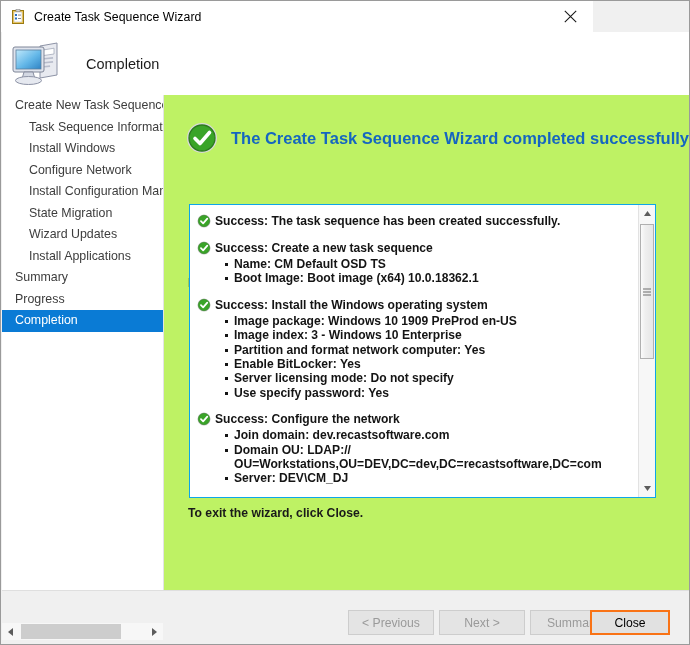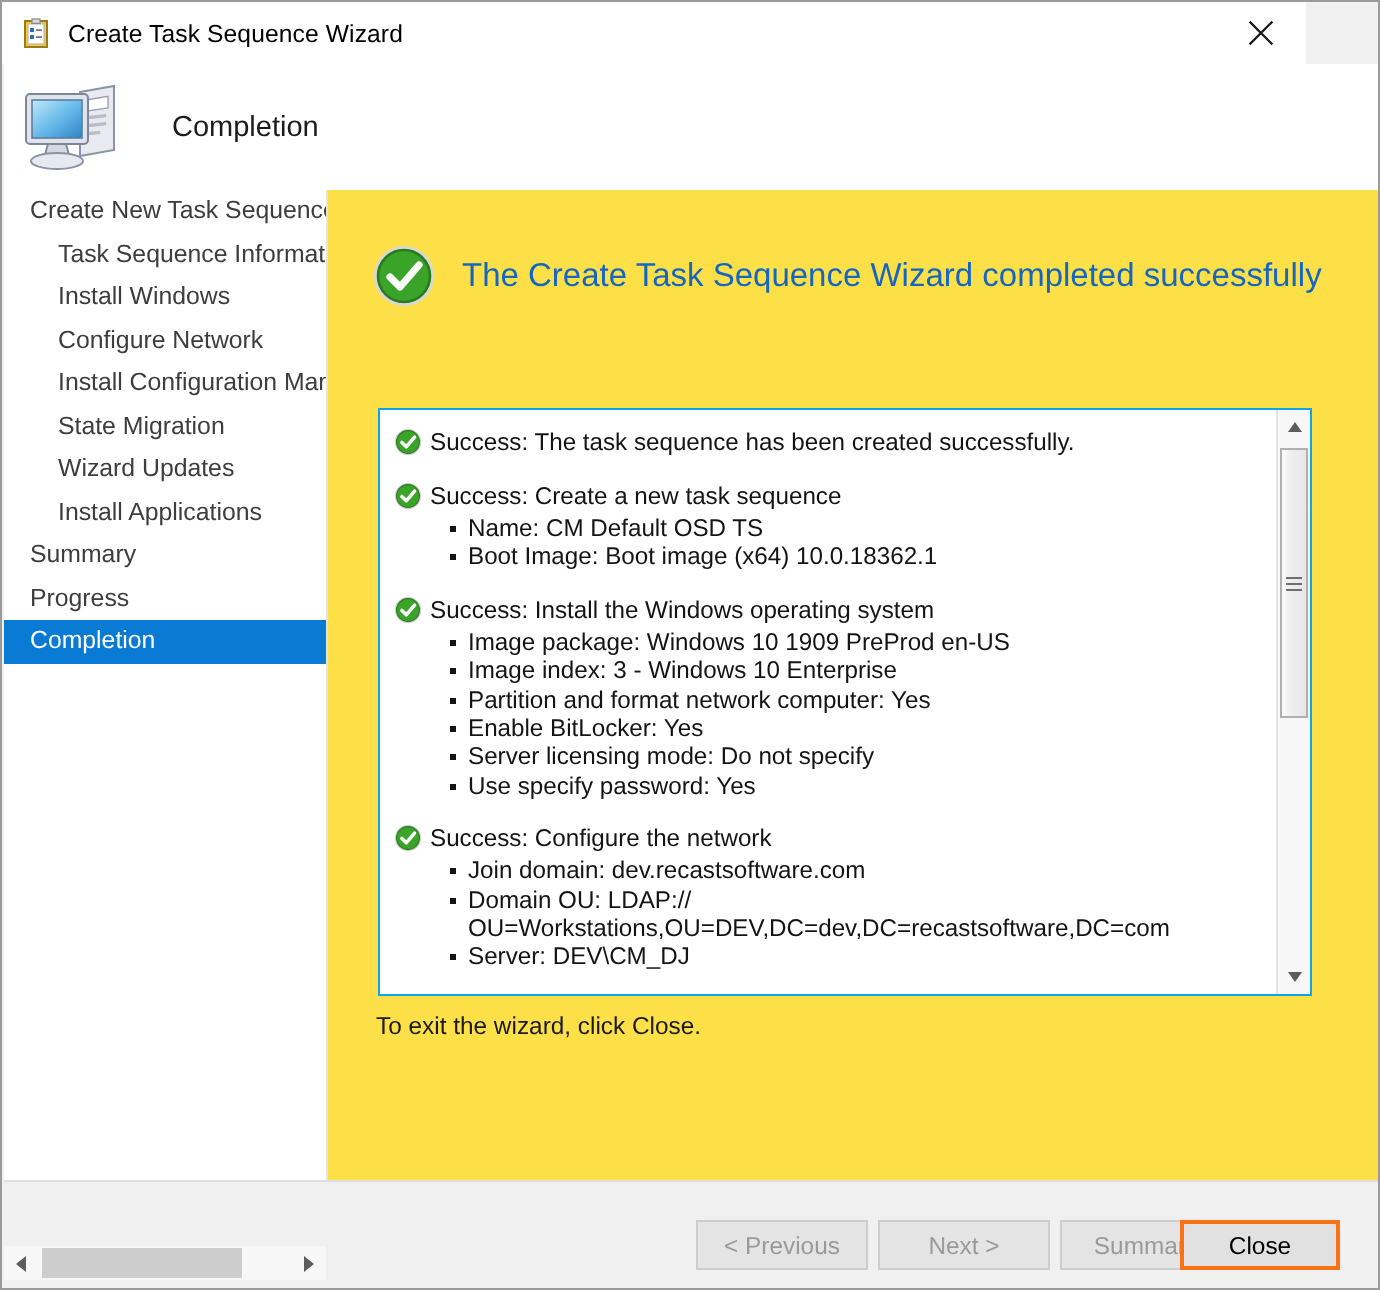--- a/index.html
+++ b/index.html
@@ -22,21 +22,21 @@
     box-sizing: border-box;
     border: 1px solid #9a9a9a;
     background: #f0f0f0;
     overflow: hidden;
   }
 
   
   #titlebar {
     position: absolute;
     left: 0; top: 0;
-    width: 652px;
+    width: 592px;
     height: 31px;
     background: #ffffff;
     display: flex;
     align-items: center;
   }
   #title-icon {
     width: 16px; height: 16px;
     margin-left: 9px;
     margin-right: 8px;
     flex: 0 0 auto;
@@ -115,21 +115,22 @@
     width: 1px; height: 522px;
     background: #e3e3e3;
   }
 
   
   #content {
     position: absolute;
     left: 163px; top: 94px;
     width: 525px;
     height: 495px;
-    background: #fde047;
+    background: #bef264;
+    font-weight: bold;
   }
 
   #banner {
     position: absolute;
     left: 22px; top: 27px;
     display: flex;
     align-items: center;
   }
   #banner-icon { width: 32px; height: 32px; flex:0 0 auto; }
   #banner-text {

